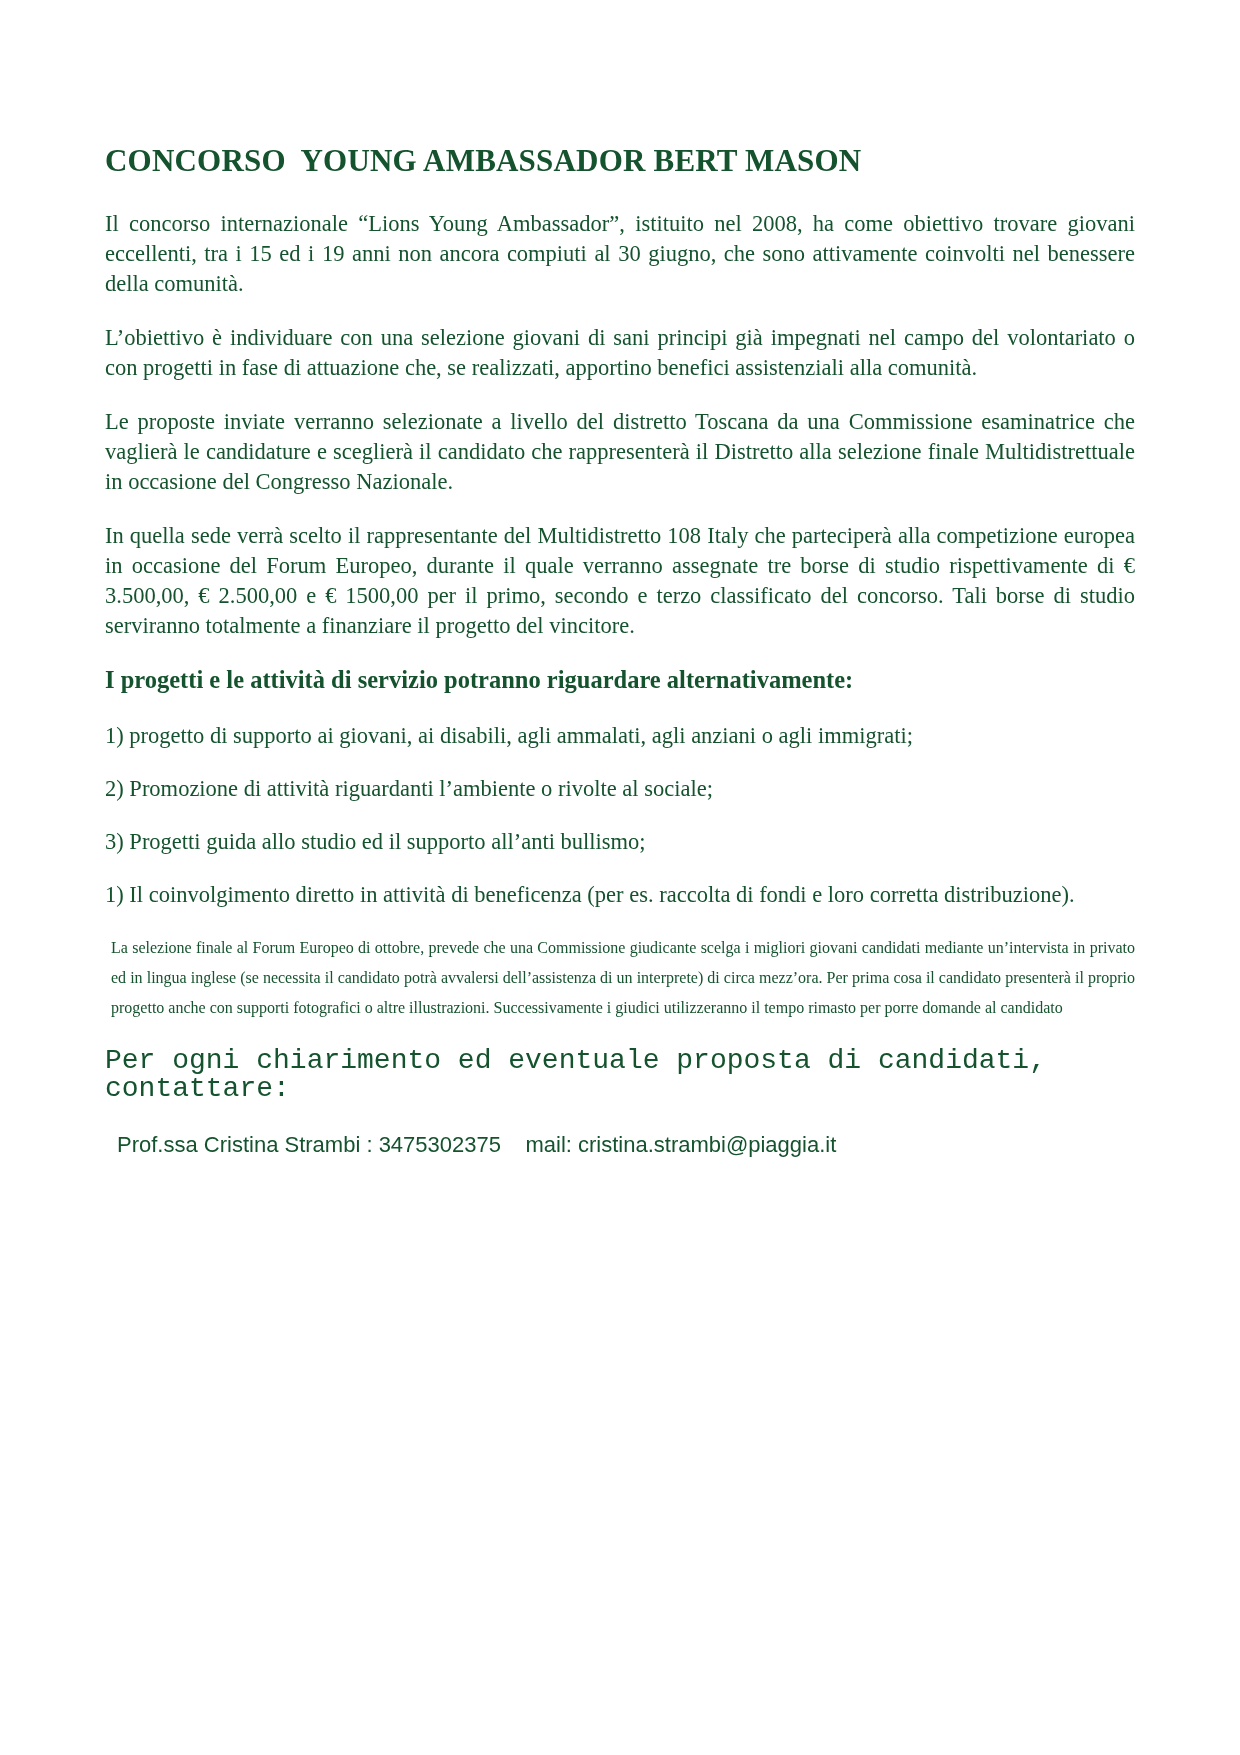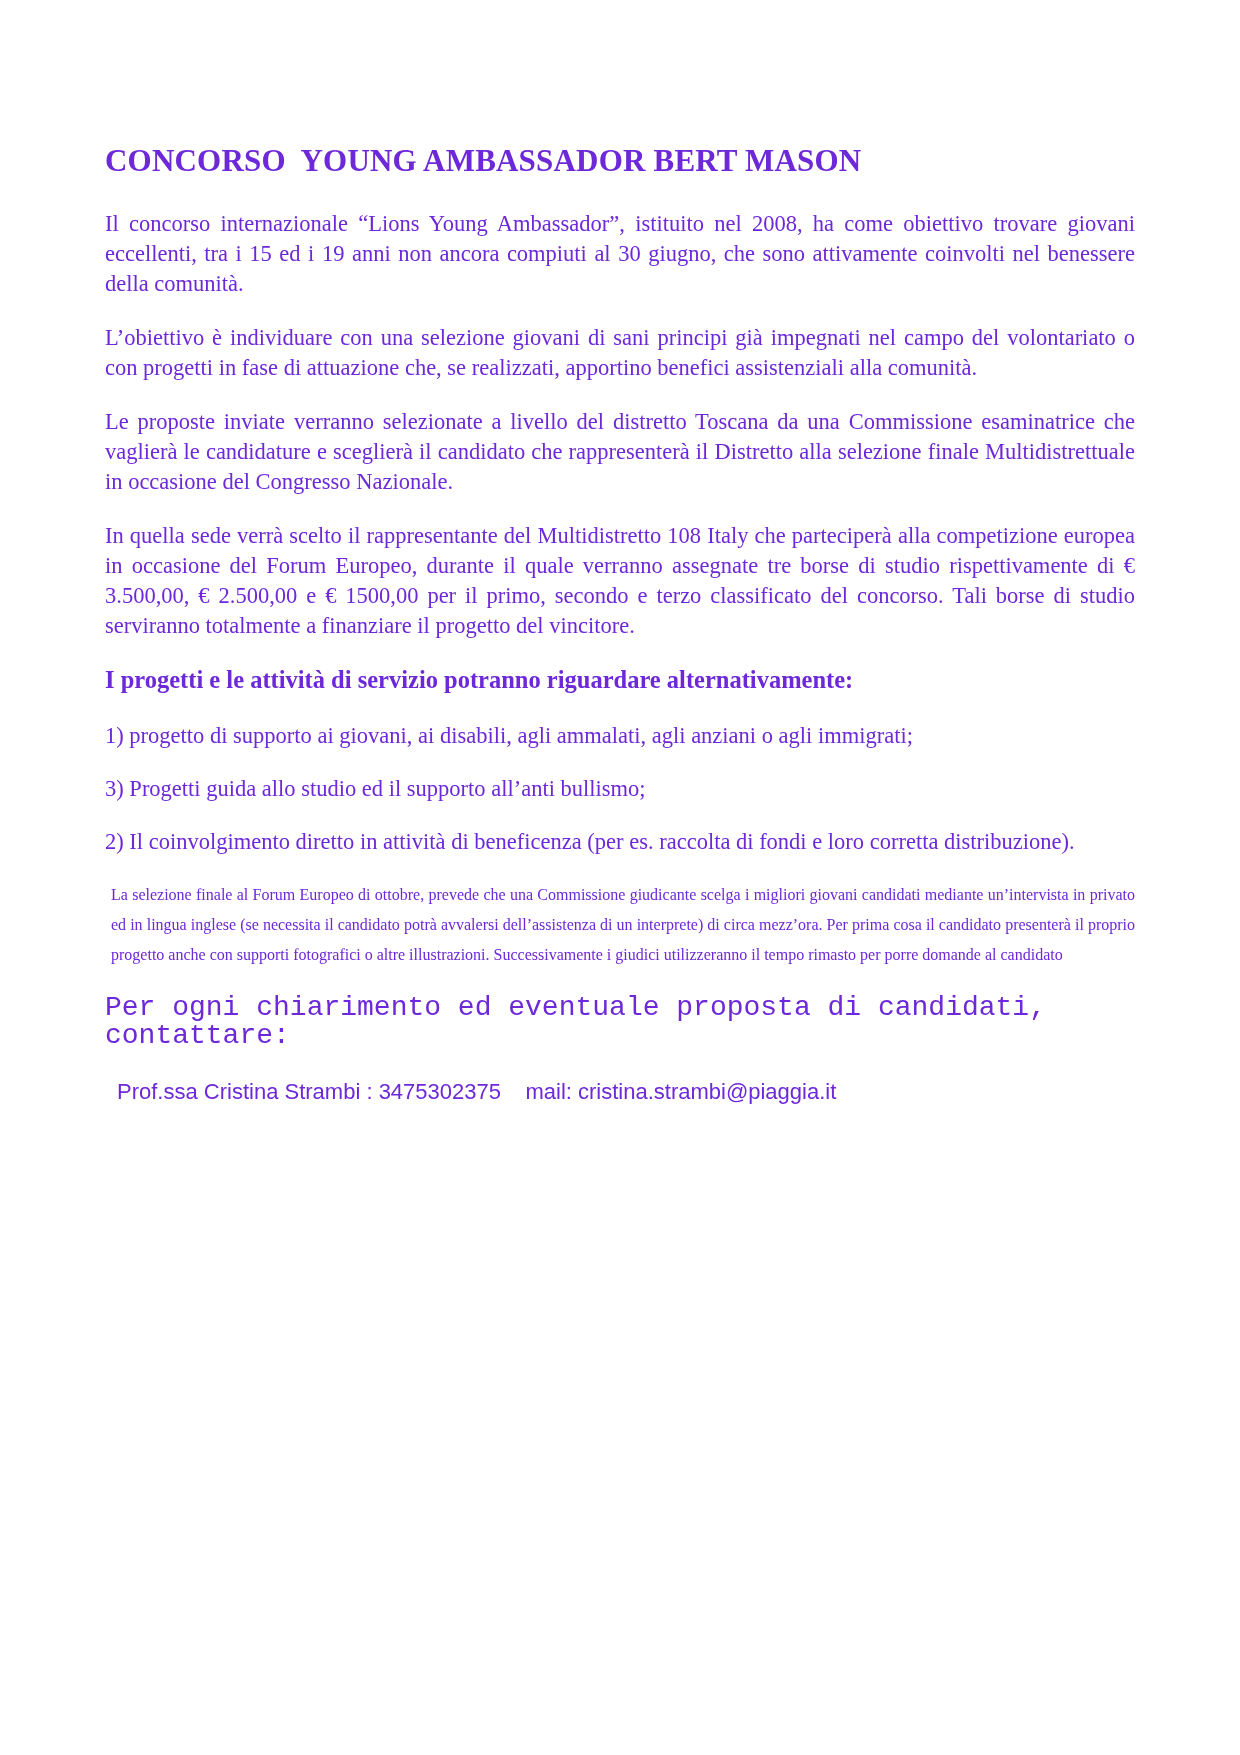--- a/index.html
+++ b/index.html
@@ -6,21 +6,21 @@
     margin: 0;
     padding: 0;
     background: #ffffff;
   }
   .page {
     position: relative;
     width: 1240px;
     height: 1755px;
     margin: 0 auto;
     background: #ffffff;
-    color: #6d28d9;
+    color: #14532d;
     box-sizing: border-box;
     padding: 143px 105px 0 105px;
     font-family: "Liberation Serif", "DejaVu Serif", serif;
     overflow: hidden;
   }
   .doc-title {
     font-size: 31px;
     font-weight: bold;
     line-height: 1.15;
     margin: 0 0 30px 0;
@@ -81,24 +81,25 @@
   <p class="para">L’obiettivo è individuare con una selezione giovani di sani principi già impegnati nel campo del volontariato o con progetti in fase di attuazione che, se realizzati, apportino benefici assistenziali alla comunità.</p>
 
   <p class="para">Le proposte inviate verranno selezionate a livello del distretto Toscana da una Commissione esaminatrice che vaglierà le candidature e sceglierà il candidato che rappresenterà il Distretto alla selezione finale Multidistrettuale in occasione del Congresso Nazionale.</p>
 
   <p class="para">In quella sede verrà scelto il rappresentante del Multidistretto 108 Italy che parteciperà alla competizione europea in occasione del Forum Europeo, durante il quale verranno assegnate tre borse di studio rispettivamente di € 3.500,00, € 2.500,00 e € 1500,00 per il primo, secondo e terzo classificato del concorso. Tali borse di studio serviranno totalmente a finanziare il progetto del vincitore.</p>
 
   <h2 class="section-heading">I progetti e le attività di servizio potranno riguardare alternativamente:</h2>
 
   <p class="list-item">1) progetto di supporto ai giovani, ai disabili, agli ammalati, agli anziani o agli immigrati;</p>
 
+  <p class="list-item">2) Promozione di attività riguardanti l’ambiente o rivolte al sociale;</p>
 
   <p class="list-item">3) Progetti  guida allo studio ed il supporto all’anti bullismo;</p>
 
-  <p class="list-item">2) Il coinvolgimento diretto in attività di beneficenza (per es. raccolta di fondi e loro corretta distribuzione).</p>
+  <p class="list-item">1) Il coinvolgimento diretto in attività di beneficenza (per es. raccolta di fondi e loro corretta distribuzione).</p>
 
   <p class="closing-para">La selezione finale al Forum Europeo di ottobre, prevede che una Commissione giudicante scelga i migliori giovani candidati mediante un’intervista in privato ed in lingua inglese (se necessita il candidato potrà avvalersi dell’assistenza di un interprete) di circa mezz’ora. Per prima cosa il candidato presenterà il proprio progetto anche con supporti fotografici o altre illustrazioni. Successivamente i giudici utilizzeranno il tempo rimasto per porre domande al candidato</p>
 
   <div class="contact-block">
     <p class="contact-intro">Per ogni chiarimento ed eventuale proposta di candidati, contattare:</p>
 
     <p class="contact-details">Prof.ssa Cristina Strambi : 3475302375    mail: cristina.strambi@piaggia.it</p>
   </div>
 
 </div>

